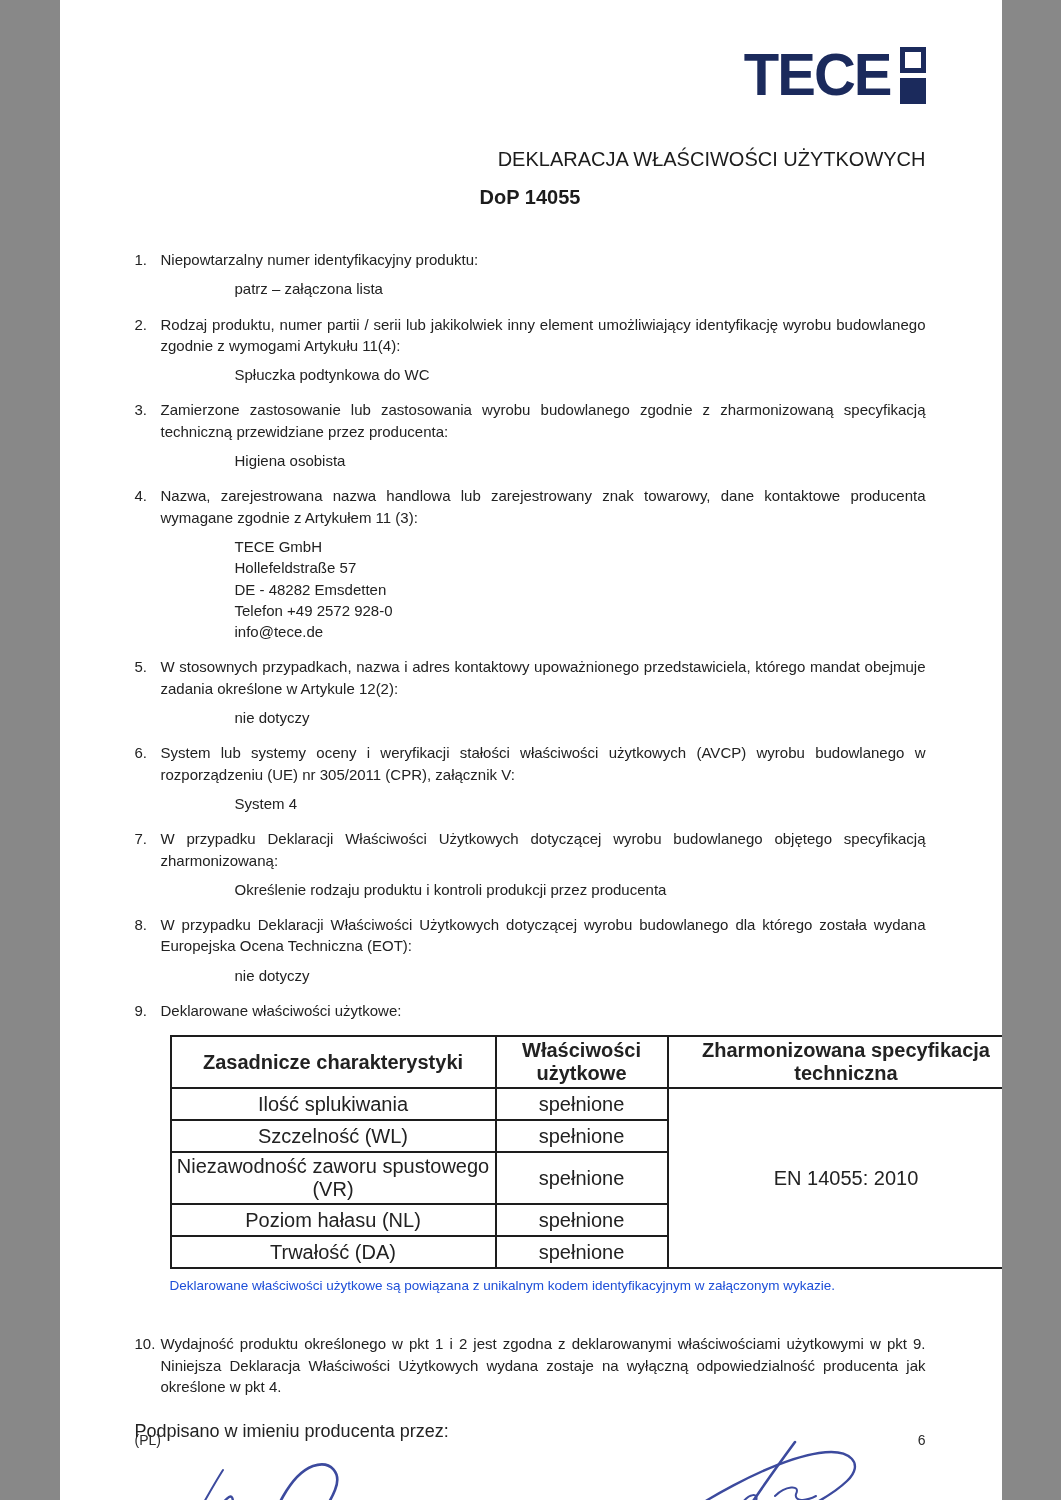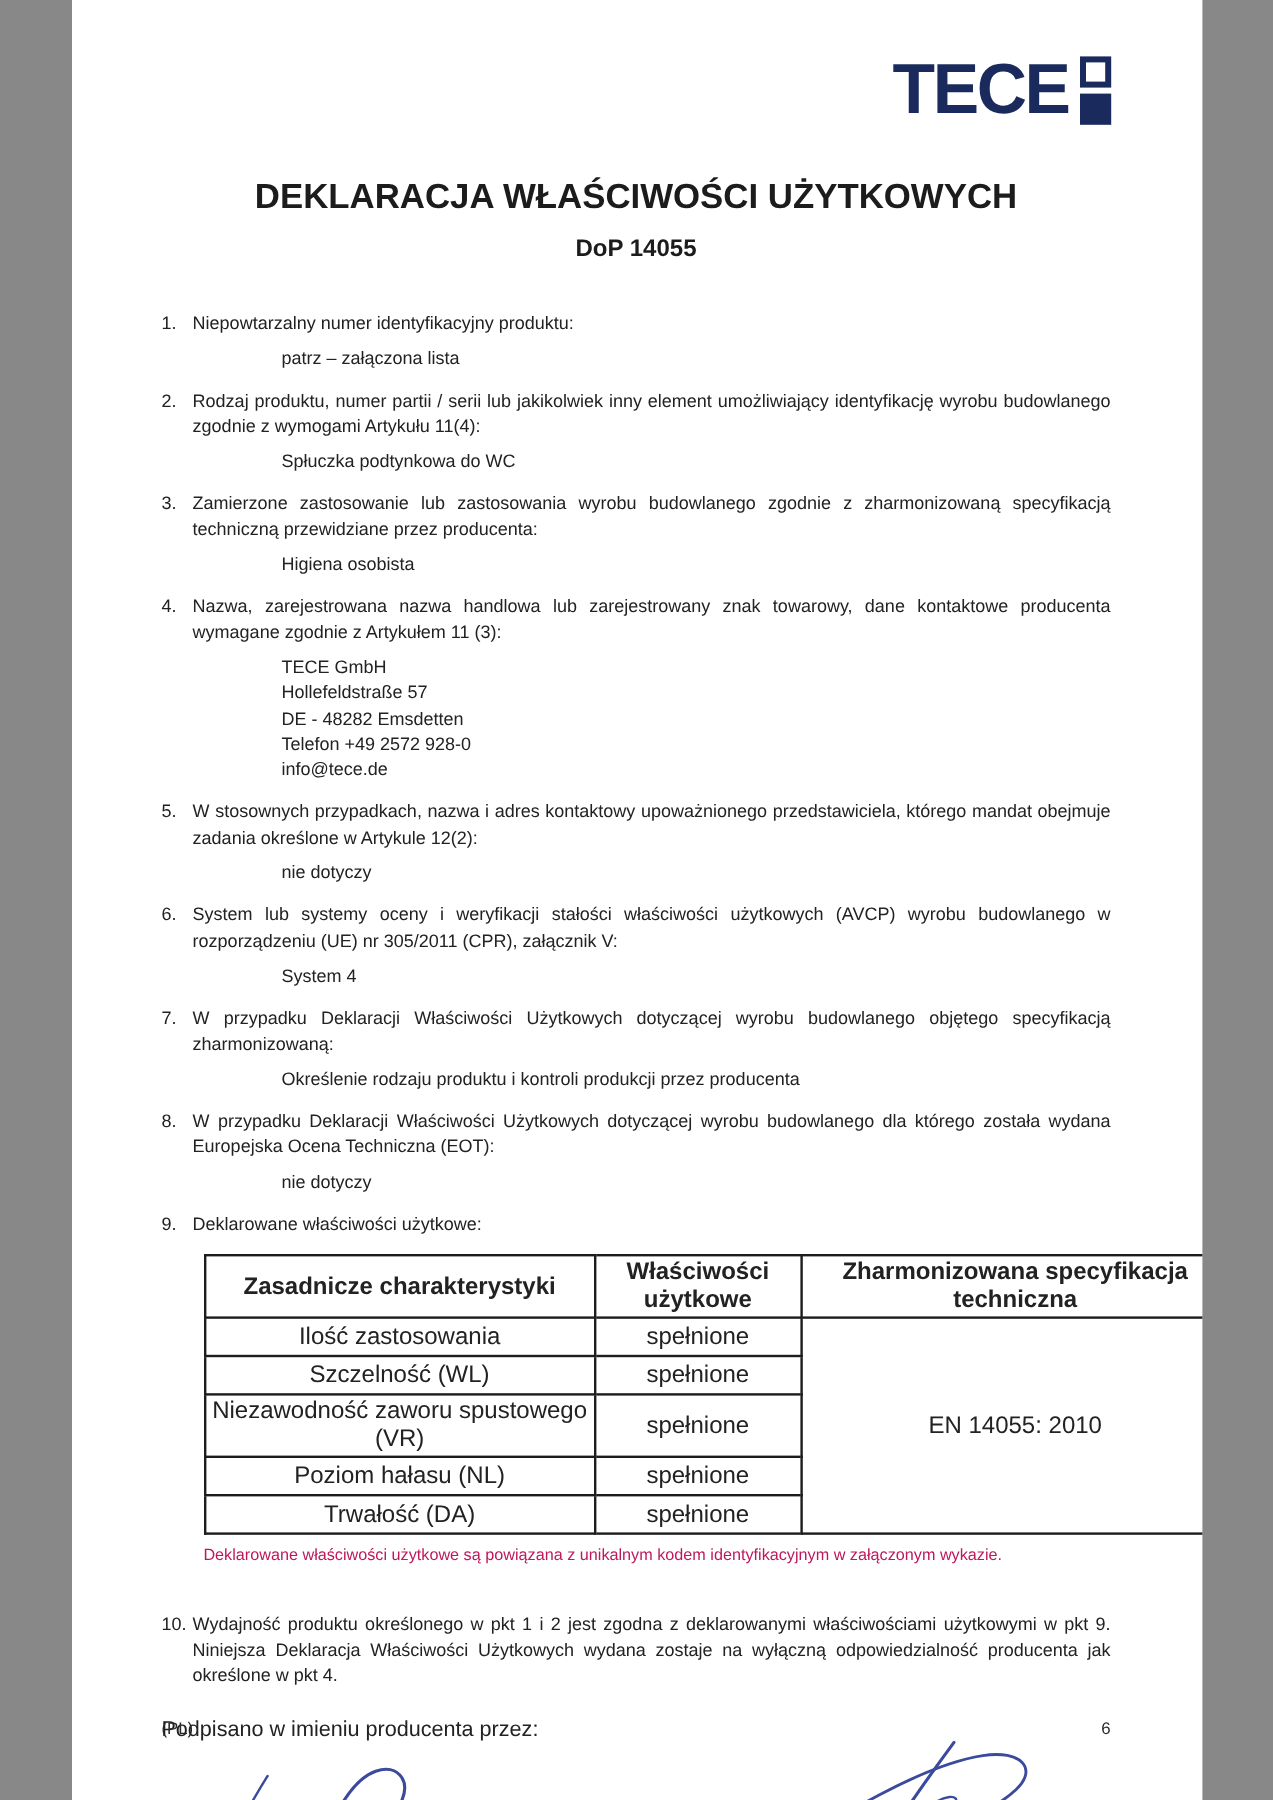--- a/index.html
+++ b/index.html
@@ -19,21 +19,21 @@
   .logo-text{
     font-size:58px;font-weight:bold;letter-spacing:-2px;
     line-height:1;color:var(--navy);
     transform:scaleY(1.02);
   }
   .logo-squares{display:flex;flex-direction:column;gap:5px;margin-left:9px;}
   .sq{width:26px;height:26px;box-sizing:border-box;}
   .sq.outline{border:5px solid var(--navy);}
   .sq.filled{background:var(--navy);}
   
-  .title{margin:148px 0 0;text-align:center;font-size:29px;font-weight:bold;color:#1c1c1c;}
+  .title{margin:148px 0 0;text-align:right;font-size:20px;font-weight:normal;color:#1c1c1c;}
   .subtitle{margin:15px 0 0;text-align:center;font-size:20px;font-weight:bold;color:#1c1c1c;}
   
   .list{margin-top:40px;font-size:15px;line-height:1.42;}
   .item{display:flex;margin-bottom:14px;}
   .item .num{flex:0 0 26px;}
   .item-body{flex:1;}
   .item-text{margin:0;text-align:justify;}
   .item-value{margin:0 0 0 74px;font-weight:normal;}
   .item-text + .item-value{margin-top:8px;}
   
@@ -45,21 +45,21 @@
     table-layout:fixed;
   }
   .perf-table th,.perf-table td{
     border:2px solid #1d1d1d;
     text-align:center;vertical-align:middle;
     padding:2px 4px;
   }
   .perf-table th{font-weight:bold;height:44px;}
   .perf-table td{height:26px;font-weight:normal;}
   .col1{width:325px;}.col2{width:172px;}.col3{width:357px;}
-  .table-note{margin:9px 0 22px 35px;font-size:13.5px;color:#be185d;}
+  .table-note{margin:9px 0 22px 35px;font-size:13.5px;color:#1d4ed8;}
   
   .sign-intro{margin:24px 0 0;font-size:18px;}
   .sig-area{position:relative;height:132px;margin-top:4px;}
   .sig{position:absolute;}
   .sig path{fill:none;stroke:var(--ink);stroke-linecap:round;stroke-linejoin:round;}
   .sig-left{left:18px;top:4px;}
   .sig-right{left:488px;top:-6px;}
   
   .footer{
     position:absolute;left:75px;right:76px;bottom:52px;
@@ -161,21 +161,21 @@
       </colgroup>
     <thead>
       <tr>
         <th>Zasadnicze charakterystyki</th>
         <th>Właściwości użytkowe</th>
         <th>Zharmonizowana specyfikacja techniczna</th>
       </tr>
     </thead>
     <tbody id="perf-tbody">
         <tr>
-          <td>Ilość zastosowania</td>
+          <td>Ilość splukiwania</td>
           <td>spełnione</td>
           <td class="spec-cell" rowspan="5">EN 14055: 2010</td>
         </tr>
         <tr>
           <td>Szczelność (WL)</td>
           <td>spełnione</td>
         </tr>
         <tr>
           <td>Niezawodność zaworu spustowego (VR)</td>
           <td>spełnione</td>

